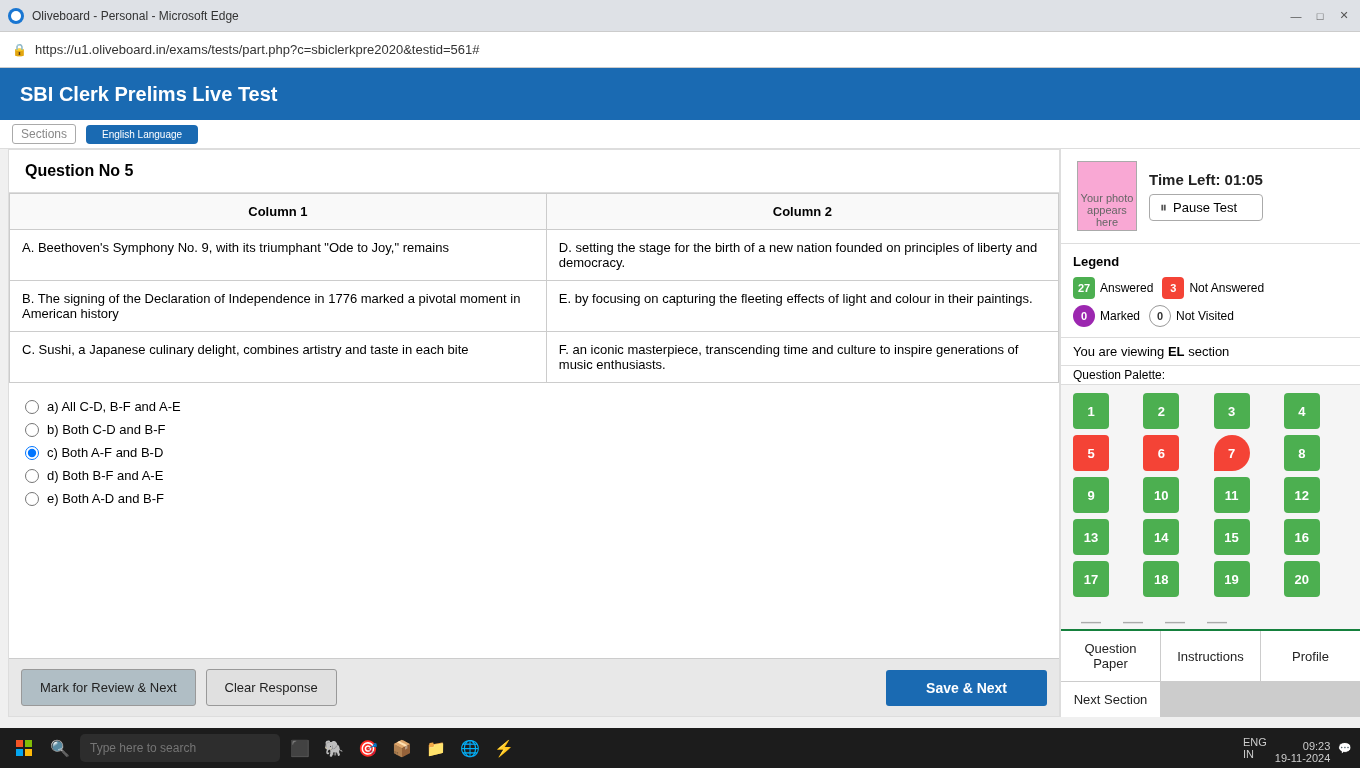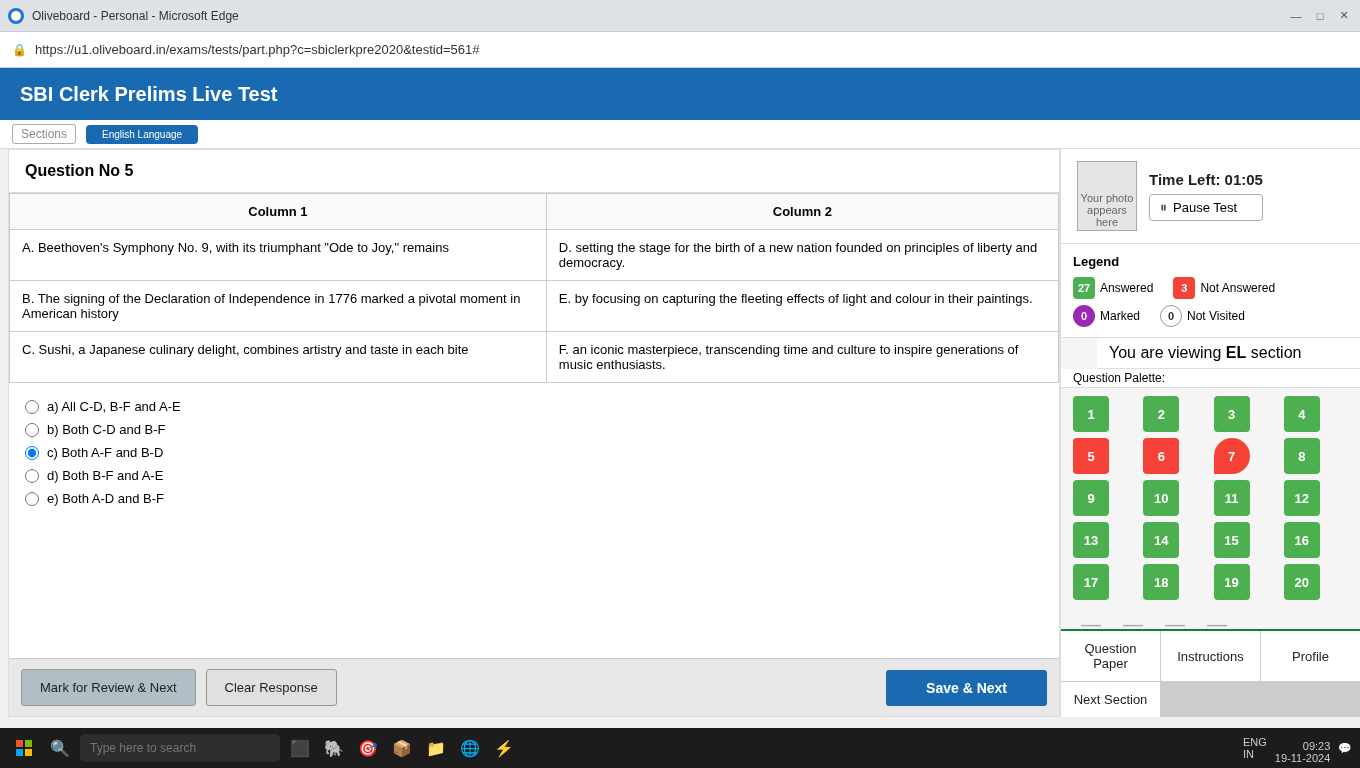--- a/index.html
+++ b/index.html
@@ -152,21 +152,21 @@
       display: flex;
       align-items: center;
       gap: 12px;
       padding: 12px 16px;
       background: #fff;
       border-bottom: 1px solid #ddd;
     }
     .avatar-placeholder {
       width: 60px;
       height: 70px;
-      background: #e5e5e5;
+      background: #f9a8d4;
       display: flex;
       align-items: flex-end;
       justify-content: center;
       overflow: hidden;
       border: 1px solid #aaa;
     }
 
     .timer-area { display: flex; flex-direction: column; gap: 6px; }
     .time-left { font-size: 15px; font-weight: bold; color: #222; }
     .pause-btn {
@@ -177,33 +177,33 @@
       border: 1px solid #aaa;
       padding: 4px 10px;
       border-radius: 4px;
       cursor: pointer;
       font-size: 13px;
     }
     .pause-icon { font-size: 14px; color: #555; }
 
     .legend-area { padding: 10px 12px; background: #fff; border-bottom: 1px solid #ddd; }
     .legend-title { font-size: 13px; font-weight: bold; margin-bottom: 8px; }
-    .legend-row { display: flex; gap: 20px; flex-wrap: wrap; align-items: center; }
+    .legend-row { display: flex; gap: 9px; flex-wrap: wrap; align-items: center; }
     .legend-item { display: flex; align-items: center; gap: 5px; font-size: 12px; }
     .legend-badge {
       width: 22px; height: 22px; border-radius: 4px;
       display: flex; align-items: center; justify-content: center;
       font-size: 11px; font-weight: bold; color: #fff;
     }
     .badge-green { background: #4caf50; }
     .badge-red { background: #f44336; }
     .badge-purple { background: #9c27b0; border-radius: 50%; }
     .badge-white { background: #fff; border: 1px solid #999; color: #333; border-radius: 50%; }
 
-    .viewing-info { font-size: 16px; padding: 6px 12px; background: #fff; border-bottom: 1px solid #ddd; margin-left: 36px; }
+    .viewing-info { font-size: 13px; padding: 6px 12px; background: #fff; border-bottom: 1px solid #ddd; }
     .viewing-info span { font-weight: bold; }
 
     .palette-area {
       flex: 1;
       overflow-y: auto;
       padding: 8px 12px;
       background: #f5f5f5;
     }
     .palette-grid {
       display: grid;

